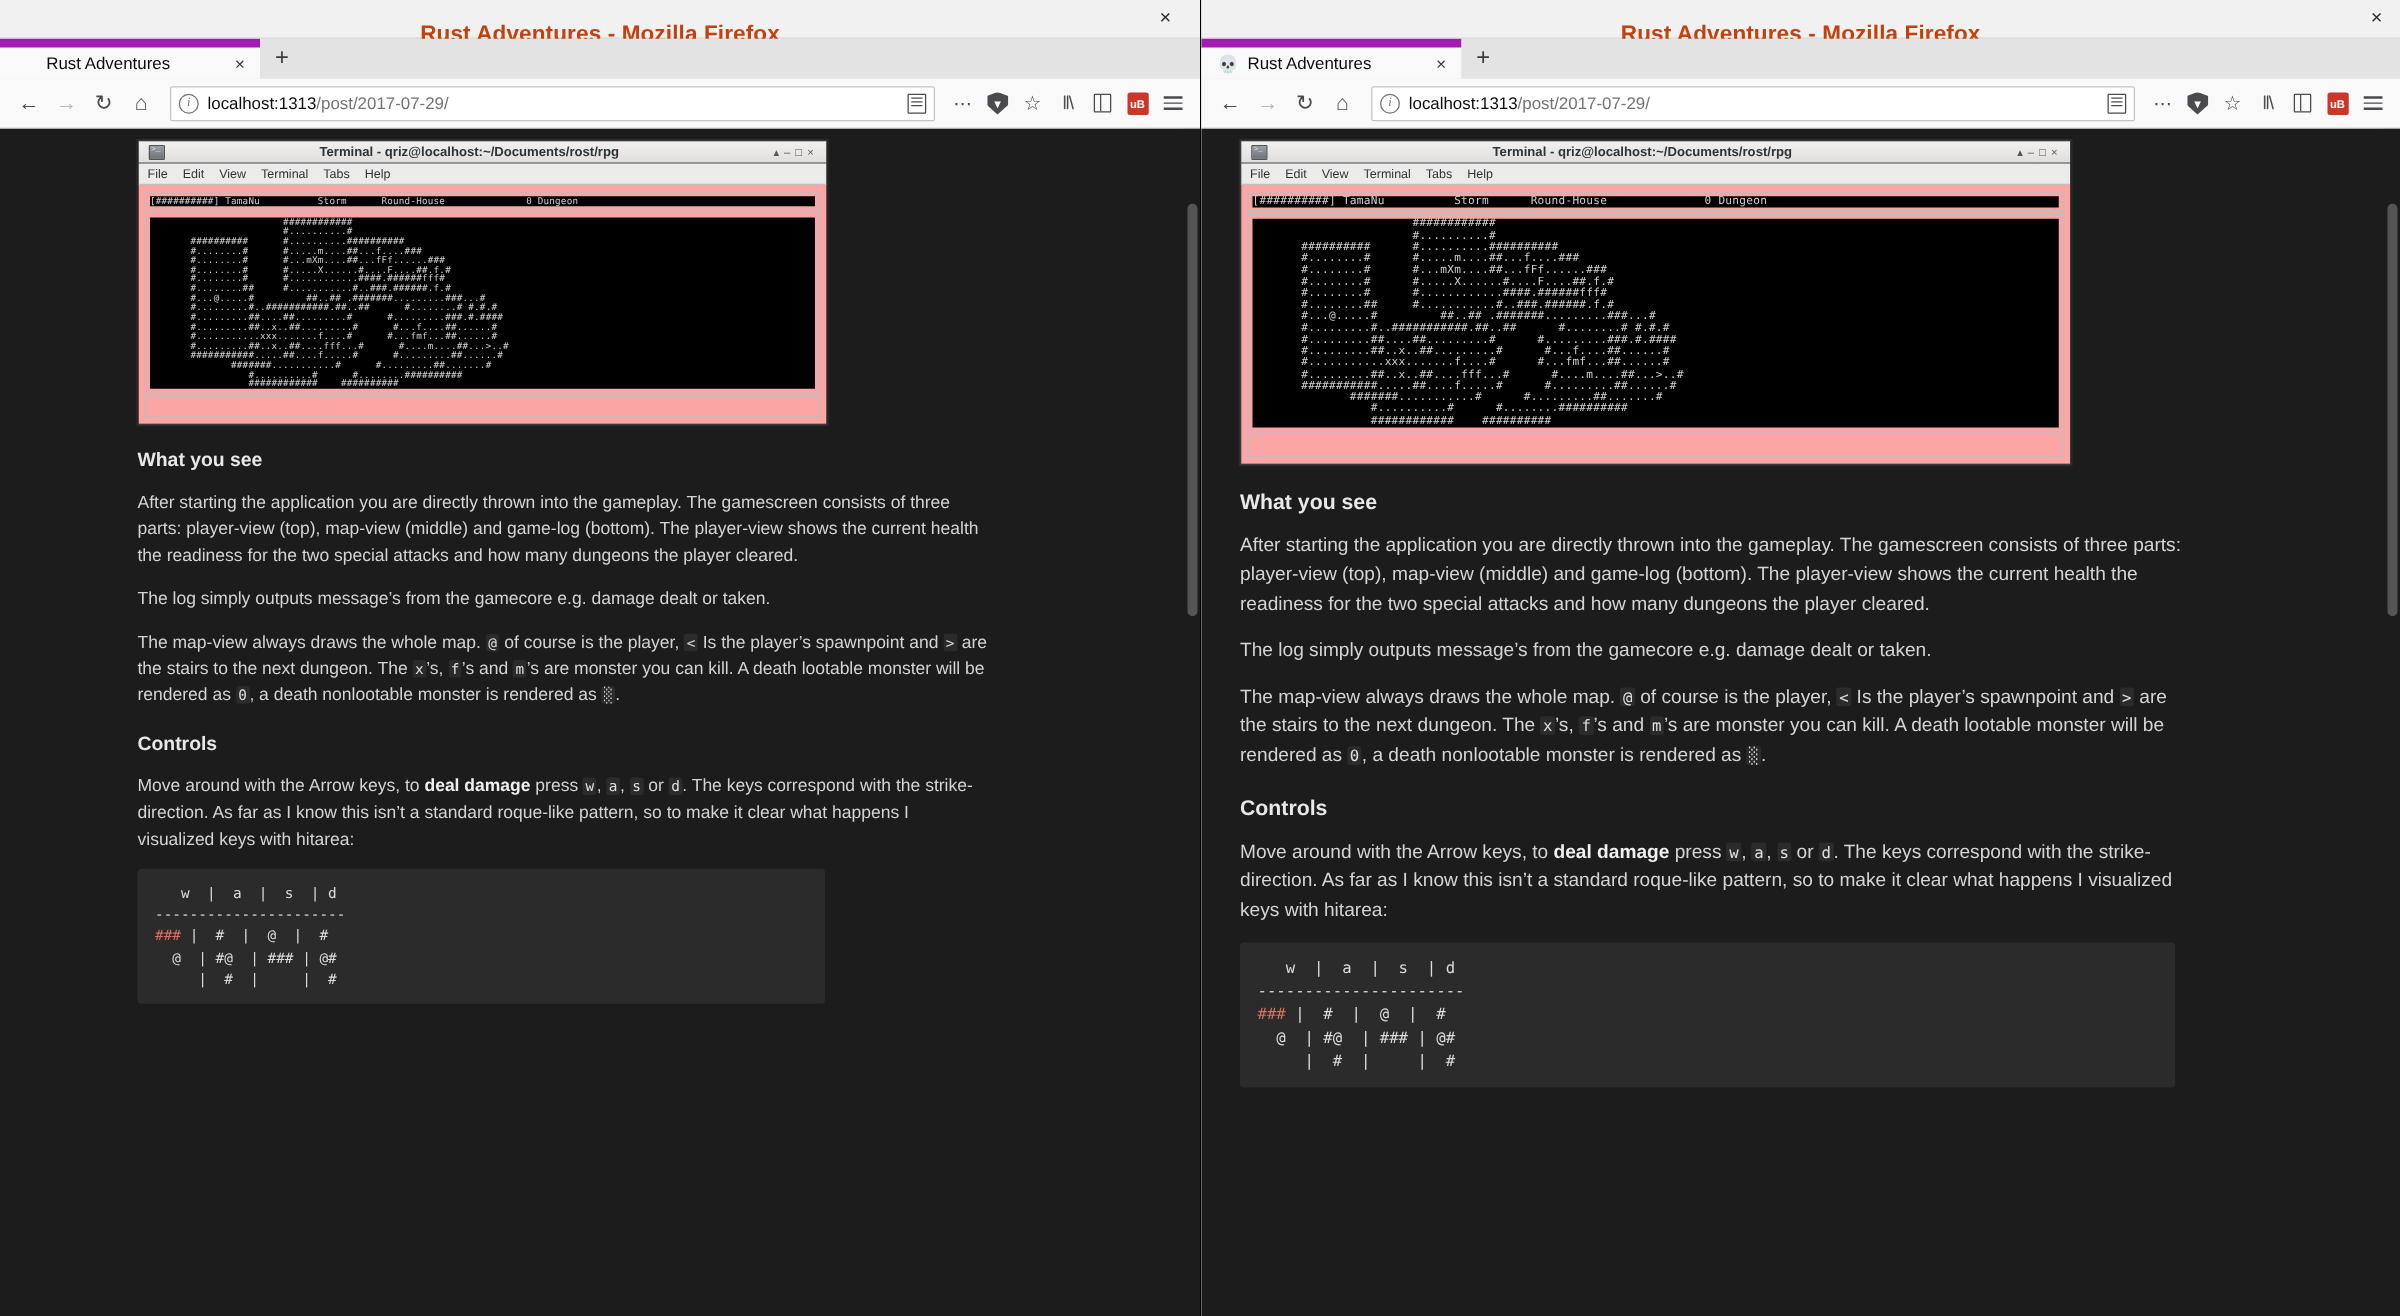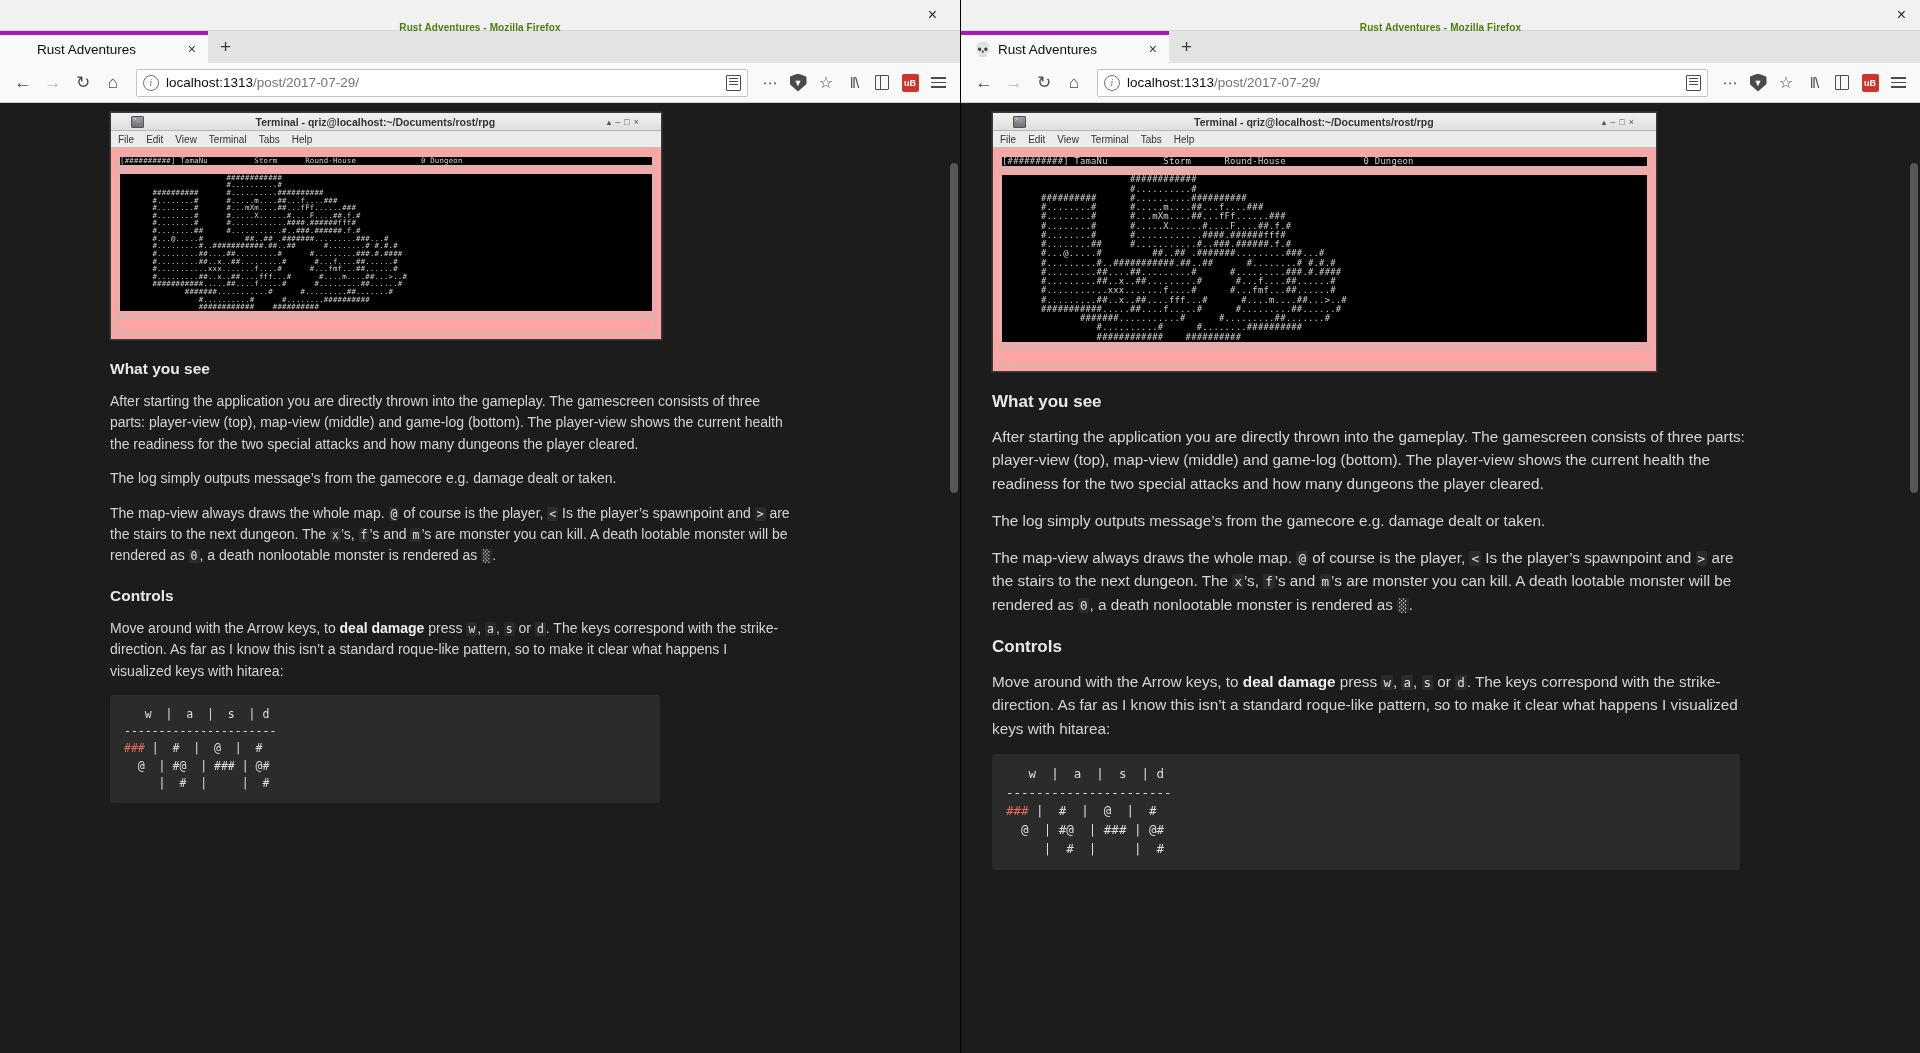--- a/index.html
+++ b/index.html
@@ -13,34 +13,34 @@
 
   
   .ffwin { height: 1053px; background: #f9f9fa; display: flex; flex-direction: column; position: relative; overflow: hidden; }
   .ffwin.left  { width: 961px; border-right: 1px solid #000; }
   .ffwin.right { width: 959px; }
 
   .titlebar {
     height: 31px; background: #f1f1f1; border-bottom: 1px solid #d6d6d6;
     display: flex; align-items: center; justify-content: center; position: relative; flex: none;
   }
-  .titlebar .ttl { font-size: 10px; color: #4d7c0f; font-weight: bold; letter-spacing: .1px; margin-top: 24px; }
+  .titlebar .ttl { font-size: 18px; color: #c2410c; font-weight: bold; letter-spacing: .1px; margin-top: 24px; }
   .titlebar .winclose {
     position: absolute; font-size: 16px; color: #2b2b2b; line-height: 1; cursor: default;
   }
   .left .winclose  { right: 23px; }
   .right .winclose2{ position:absolute; right: 14px; font-size: 16px; color:#2b2b2b; }
 
   
   .tabstrip { height: 32px; background: #e3e3e3; display: flex; align-items: flex-end; flex: none; position: relative; }
   .tabstrip.left-pad { padding-left: 0; }
   .tabstrip.right-pad { padding-left: 0; }
   .tab {
     height: 32px; min-width: 208px; background: #f9f9fa;
-    border-top: 4px solid #a21caf; display: flex; align-items: center;
+    border-top: 7px solid #a21caf; display: flex; align-items: center;
     padding: 0 6px 0 14px; position: relative; font-size: 13.5px; color: #0c0c0d;
   }
   .tab .favicon { width: 16px; height: 16px; margin-right: 7px; flex: none; display:flex; align-items:center; justify-content:center; font-size: 14px; line-height:1; }
   .tab .label { flex: 1; white-space: nowrap; overflow: hidden; }
   .tab .tabclose { font-size: 14px; color: #3b3b3b; padding: 0 6px; }
   .newtab { font-size: 19px; color: #3b3b3b; padding: 0 12px; line-height: 32px; font-weight: 300; }
 
   
   .navbar { height: 40px; background: #f9f9fa; display: flex; align-items: center; padding: 0 8px; flex: none; border-bottom: 1px solid #cfcfcf; }
   .navbtn { width: 30px; height: 30px; display: flex; align-items: center; justify-content: center; color: #4a4a4f; font-size: 17px; flex:none; }
@@ -74,21 +74,21 @@
   .left .page-inner  { width: 680px; margin-left: 110px; }
   .right .page-inner { width: 760px; margin-left: 31px; }
 
   
   .term {
     background: #000; border: 1px solid #3a3a3a; position: relative;
     box-shadow: 0 0 0 1px #2a2a2a;
   }
   .term-title {
     height: 18px; background: linear-gradient(#f2f1f0,#dfdedd); border-bottom:1px solid #b6b6b3;
-    display:flex; align-items:center; padding: 0 20px; position: relative;
+    display:flex; align-items:center; padding: 0 8px; position: relative;
   }
   .term-icon { width: 13px; height: 12px; background: linear-gradient(#9aa0a6,#6b7177); border:1px solid #555; border-radius:1px; position: relative; flex:none; }
   .term-icon::after{content:">_";position:absolute;left:1px;top:-1px;font-size:6px;color:#e8e8e8;font-family:"Liberation Mono",monospace;}
   .term-title .t { flex:1; text-align:center; font-size: 10.5px; color:#2e3436; font-weight:bold; }
   .term-title .wbtns { display:flex; gap:4px; font-size: 9px; color:#555; padding-right:2px; }
   .term-menu { height: 17px; background:#ebebe9; border-bottom:1px solid #c0c0bd; display:flex; align-items:center; gap:12px; padding-left:7px; font-size:10px; color:#2e3436; }
   .term-body { background:#fca5a5; padding: 4px 3px 3px 3px; }
   pre.game {
     font-family: "DejaVu Sans Mono", "Liberation Mono", monospace;
     color: #d0d0d0; background: #000; margin: 0; white-space: pre;

